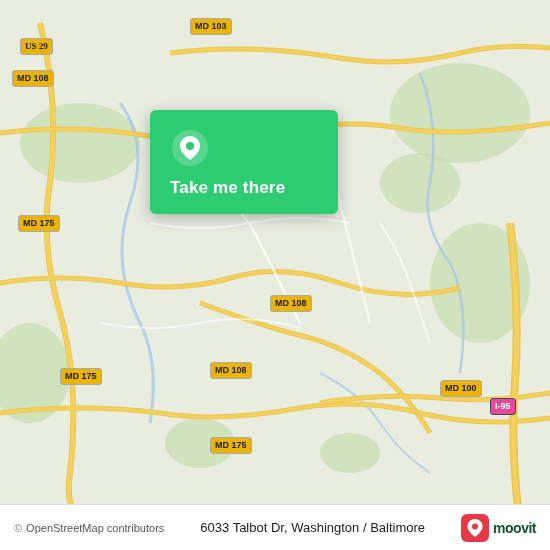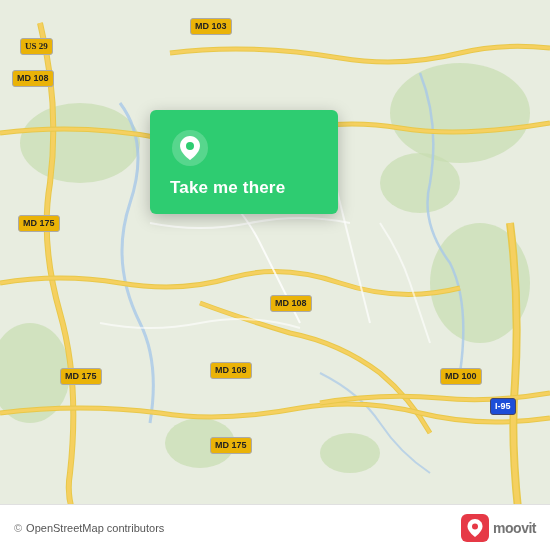--- a/index.html
+++ b/index.html
@@ -110,21 +110,21 @@
     }
 
     .moovit-icon {
       width: 28px;
       height: 28px;
     }
 
     .moovit-text {
       font-size: 14px;
       font-weight: 700;
-      color: #737373;
+      color: #14532d;
       letter-spacing: -0.5px;
     }
 
     
     .road-badge {
       position: absolute;
       background: #eab308;
       border: 1.5px solid #aaa;
       border-radius: 3px;
       font-size: 9px;
@@ -189,39 +189,40 @@
   </svg>
 
   <div class="road-badge" style="top:38px;left:20px;font-family:Liberation Serif, serif;">US 29</div>
   <div class="road-badge" style="top:18px;left:190px;">MD 103</div>
   <div class="road-badge" style="top:70px;left:12px;">MD 108</div>
   <div class="road-badge" style="top:295px;left:270px;">MD 108</div>
   <div class="road-badge" style="top:362px;left:210px;">MD 108</div>
   <div class="road-badge" style="top:215px;left:18px;">MD 175</div>
   <div class="road-badge" style="top:368px;left:60px;">MD 175</div>
   <div class="road-badge" style="top:437px;left:210px;">MD 175</div>
-  <div class="road-badge" style="top:368px;left:440px;">MD 100</div>
-  <div class="road-badge" style="top:398px;left:490px;background:#1d4ed8;color:#fff;border-color:#446;">I-95</div>
+  <div class="road-badge" style="top:380px;left:440px;">MD 100</div>
+  <div class="road-badge" style="top:398px;left:490px;background:#ec4899;color:#fff;border-color:#446;">I-95</div>
 
   <div class="location-card">
     <div class="location-pin">
       <svg width="36" height="36" viewBox="0 0 36 36" xmlns="http://www.w3.org/2000/svg">
         <circle cx="18" cy="18" r="18" fill="rgba(255,255,255,0.2)"></circle>
         <path d="M18 6 C12.477 6 8 10.477 8 16 C8 23 18 30 18 30 C18 30 28 23 28 16 C28 10.477 23.523 6 18 6 Z" fill="white"></path>
         <circle cx="18" cy="16" r="4" fill="#2ecc71"></circle>
       </svg>
     </div>
     <span class="location-card-label">Take me there</span>
   </div>
 
   <div class="bottom-bar">
     <div class="osm-credit">
       <span class="copyright">©</span>
       <span>OpenStreetMap contributors</span>
     </div>
+    <div class="address-text">6033 Talbot Dr, Washington / Baltimore</div>
     <div class="moovit-logo">
 
       <svg class="moovit-icon" viewBox="0 0 28 28" xmlns="http://www.w3.org/2000/svg">
         <rect width="28" height="28" rx="6" fill="#e63946"></rect>
         <path d="M14 5 C9.8 5 6.5 8.3 6.5 12.5 C6.5 17.5 14 23 14 23 C14 23 21.5 17.5 21.5 12.5 C21.5 8.3 18.2 5 14 5 Z" fill="white"></path>
         <circle cx="14" cy="12.5" r="3" fill="#e63946"></circle>
       </svg>
       <span class="moovit-text">moovit</span>
     </div>
   </div>

